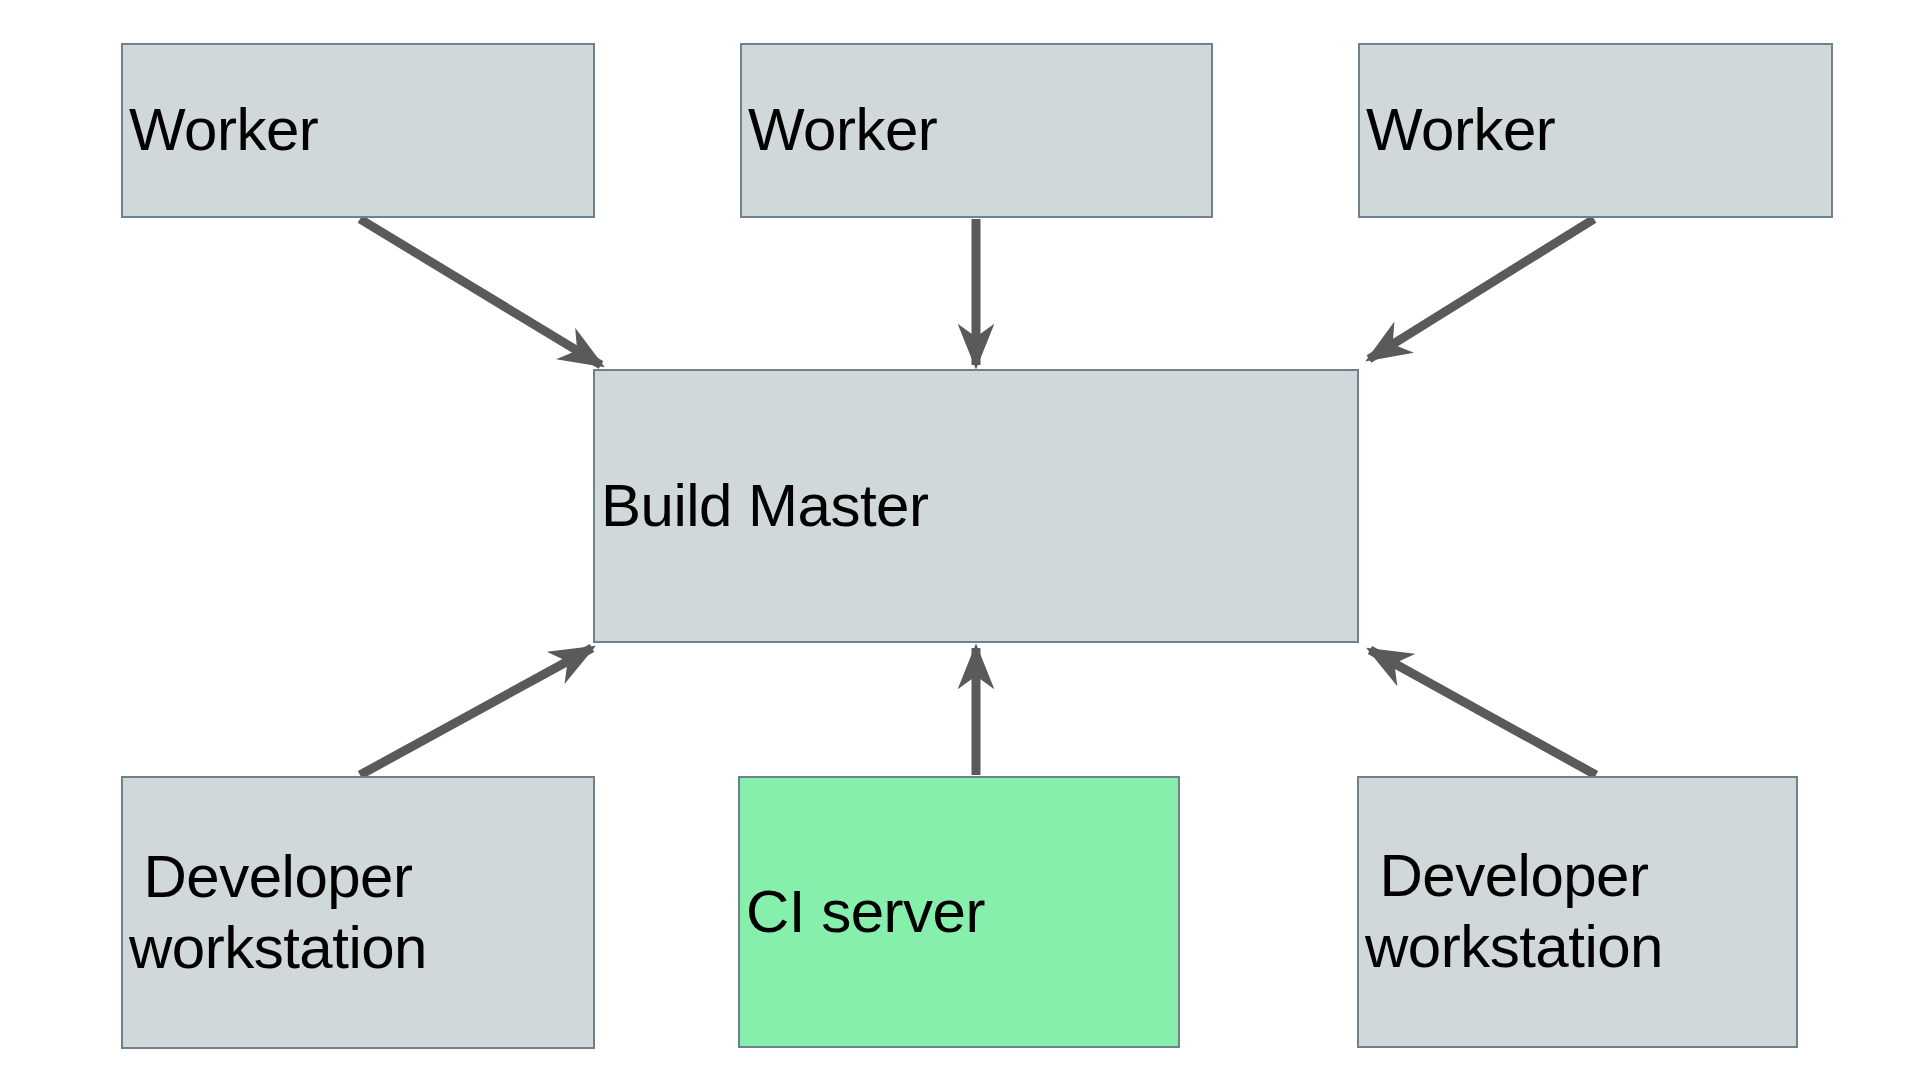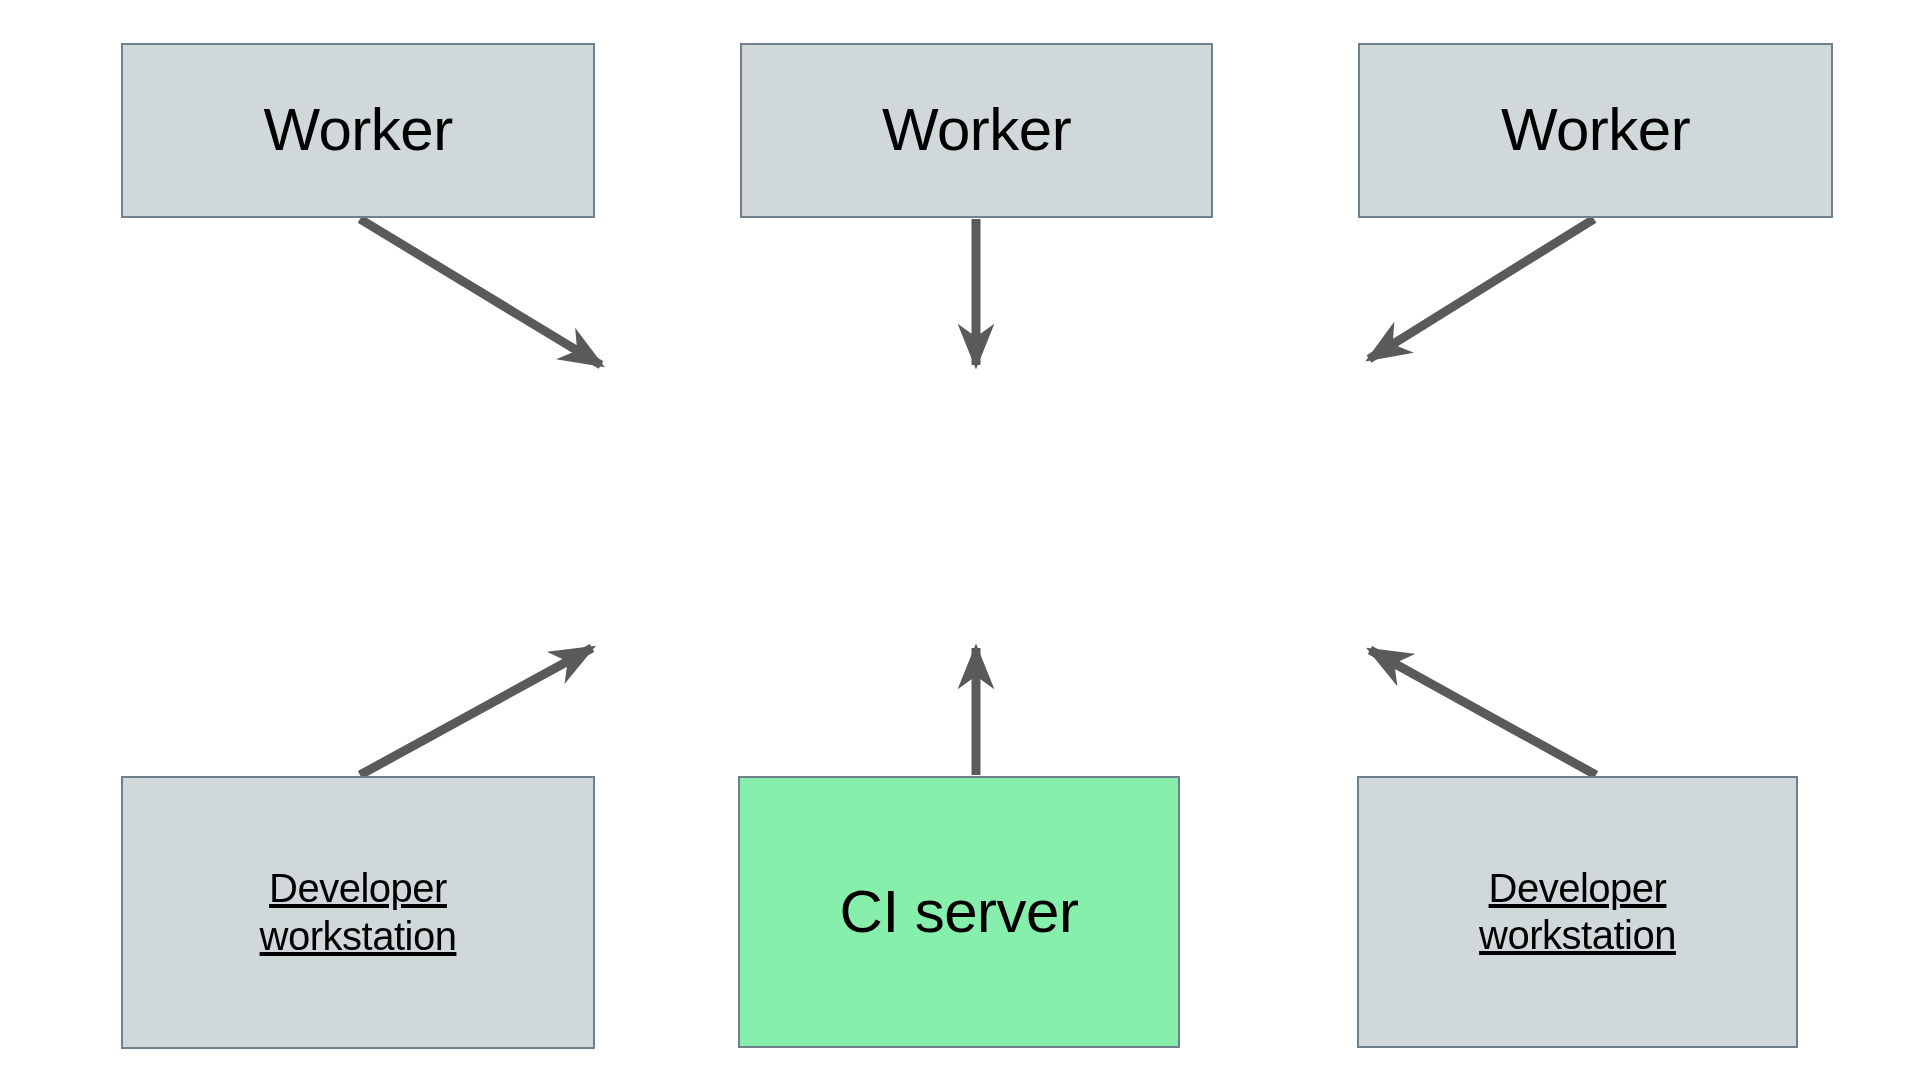--- a/index.html
+++ b/index.html
@@ -28,36 +28,36 @@
     height: 1090px;
     pointer-events: none;
   }
   .node {
     position: absolute;
     box-sizing: border-box;
     background: #d0d8da;
     border: 2px solid #7f1d1d;
     display: flex;
     align-items: center;
-    justify-content: center;
+    justify-content: flex-start;
     text-align: center;
     color: #000000;
     z-index: 2;
   }
   .node-label {
     display: block;
     line-height: 1.18;
     white-space: pre-line;
     letter-spacing: -0.5px;
     padding: 0 6px;
   }
   .node-worker .node-label { font-size: 60px; }
   .node-master .node-label { font-size: 60px; }
   .node-ci .node-label { font-size: 60px; }
-  .node-dev .node-label { font-size: 40px; text-decoration: underline; }
+  .node-dev .node-label { font-size: 60px; }
 </style>
 </head>
 <body>
 
 <div id="diagram-root" style="background: rgb(255, 255, 255);">
 
   <svg id="edge-layer" viewBox="0 0 1910 1090" width="1910" height="1090">
     <defs>
       <marker id="arrowhead" markerWidth="5.2" markerHeight="4.4" refX="4.6" refY="2.2" orient="auto" markerUnits="strokeWidth">
         <path d="M 0,0.15 L 5.1,2.2 L 0,4.25 L 1.5,2.2 Z" fill="#5a5a5a"></path>
@@ -82,20 +82,23 @@
   </div>
 
   <div class="node node-worker" id="node-worker-center" style="left: 740px; top: 43px; width: 473px; height: 175px; background: rgb(208, 216, 218); border-color: rgb(112, 128, 140); color: rgb(0, 0, 0);">
     <span class="node-label">Worker</span>
   </div>
 
   <div class="node node-worker" id="node-worker-right" style="left: 1358px; top: 43px; width: 475px; height: 175px; background: rgb(208, 216, 218); border-color: rgb(112, 128, 140); color: rgb(0, 0, 0);">
     <span class="node-label">Worker</span>
   </div>
 
+  <div class="node node-master" id="node-build-master" style="left: 593px; top: 369px; width: 766px; height: 274px; background: rgb(208, 216, 218); border-color: rgb(112, 128, 140); color: rgb(0, 0, 0);">
+    <span class="node-label">Build Master</span>
+  </div>
 
   <div class="node node-dev" id="node-developer-workstation-left" style="left: 121px; top: 776px; width: 474px; height: 273px; background: rgb(208, 216, 218); border-color: rgb(112, 128, 140); color: rgb(0, 0, 0);">
     <span class="node-label">Developer
 workstation</span>
   </div>
 
   <div class="node node-ci" id="node-ci-server" style="left: 738px; top: 776px; width: 442px; height: 272px; background: #86efac; border-color: rgb(112, 128, 140); color: rgb(0, 0, 0);">
     <span class="node-label">CI server</span>
   </div>
 

